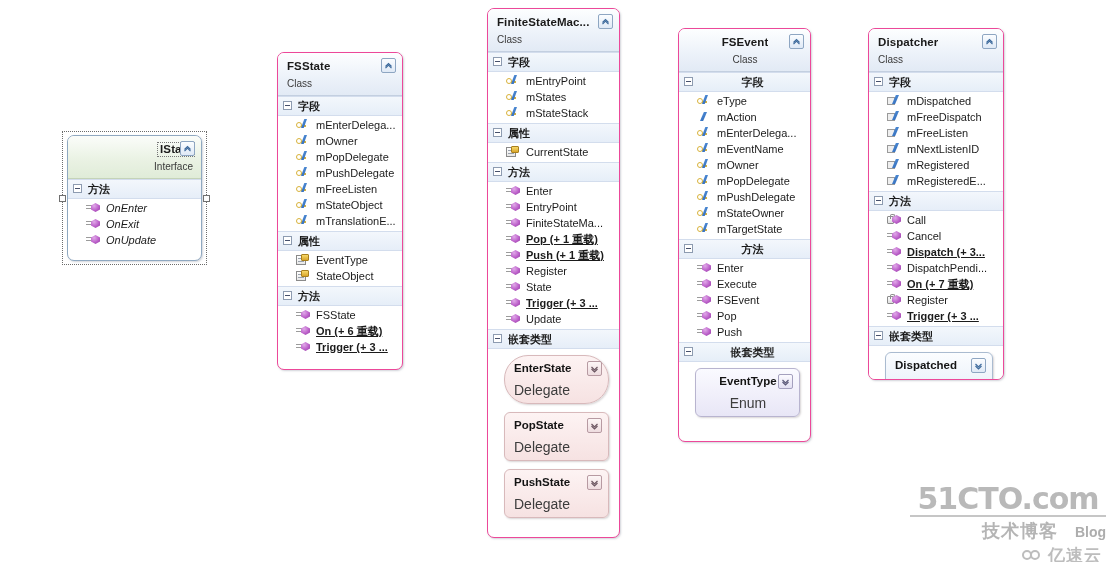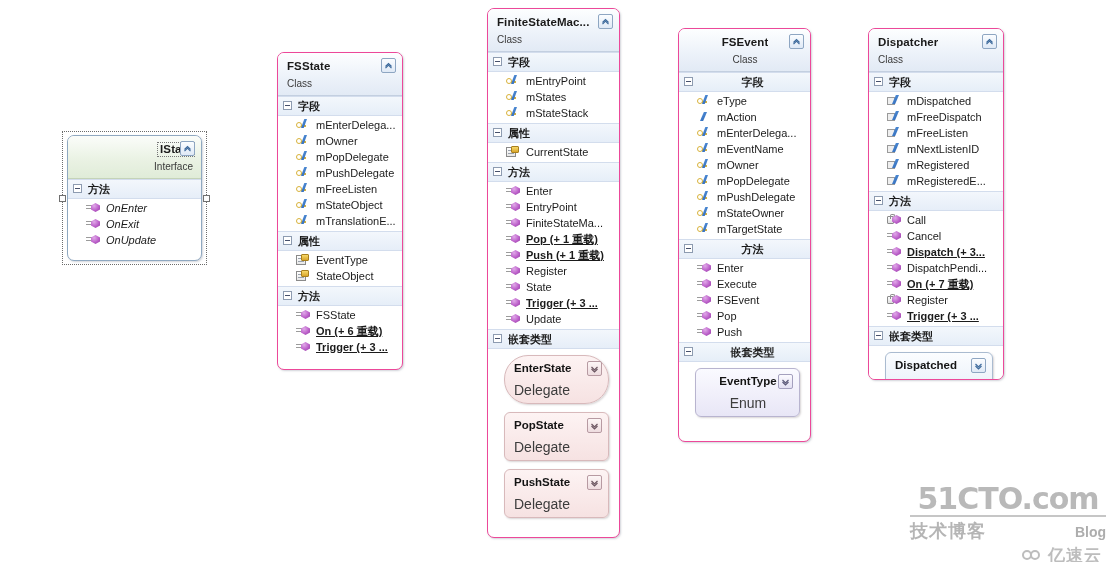--- a/index.html
+++ b/index.html
@@ -212,21 +212,21 @@
   
   .wm{position:absolute;right:8px;bottom:4px;width:196px;height:74px;
       user-select:none;pointer-events:none;}
   .wm .l1{
     font-family:"DejaVu Sans",sans-serif;
     font-size:30px;font-weight:bold;color:#b9b9b9;
     letter-spacing:-1px;line-height:30px;text-align:center;
     border-bottom:2px solid #c6c6c6;padding-bottom:1px;
   }
   .wm .l2{
-    display:flex;align-items:baseline;justify-content:space-between;gap:10px;
+    display:flex;align-items:baseline;justify-content:flex-end;gap:17px;
     margin-top:2px;
   }
   .wm .l2 .cn{font-size:18px;font-weight:bold;color:#b5b5b5;letter-spacing:1px;}
   .wm .l2 .en{font-size:14px;font-weight:bold;color:#adadad;}
   .wm .l3{
     display:flex;align-items:center;justify-content:flex-end;
     gap:4px;margin-top:1px;padding-right:4px;
   }
   .wm .l3 .cloud{
     width:22px;height:13px;position:relative;

